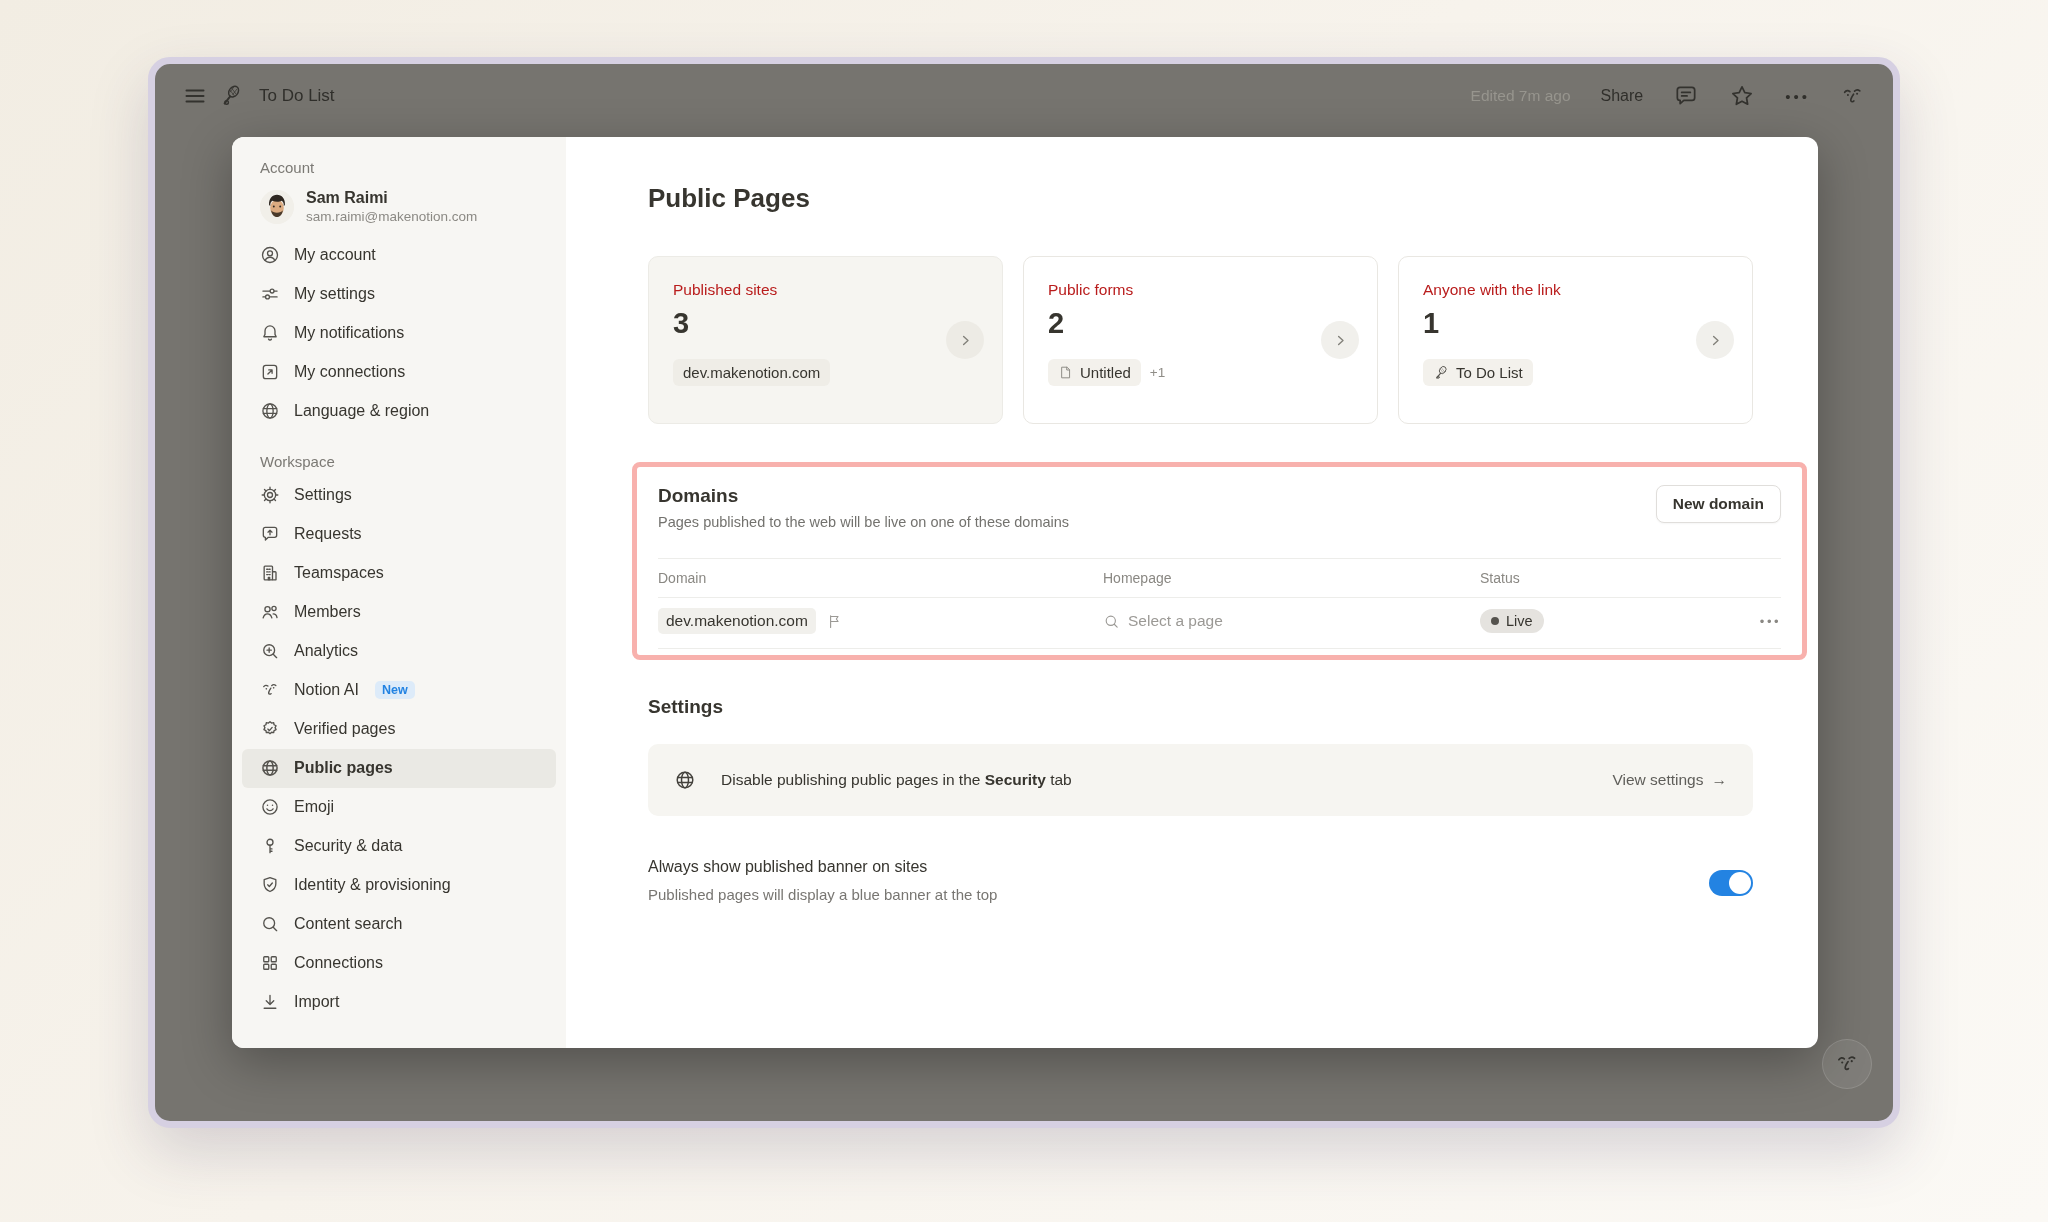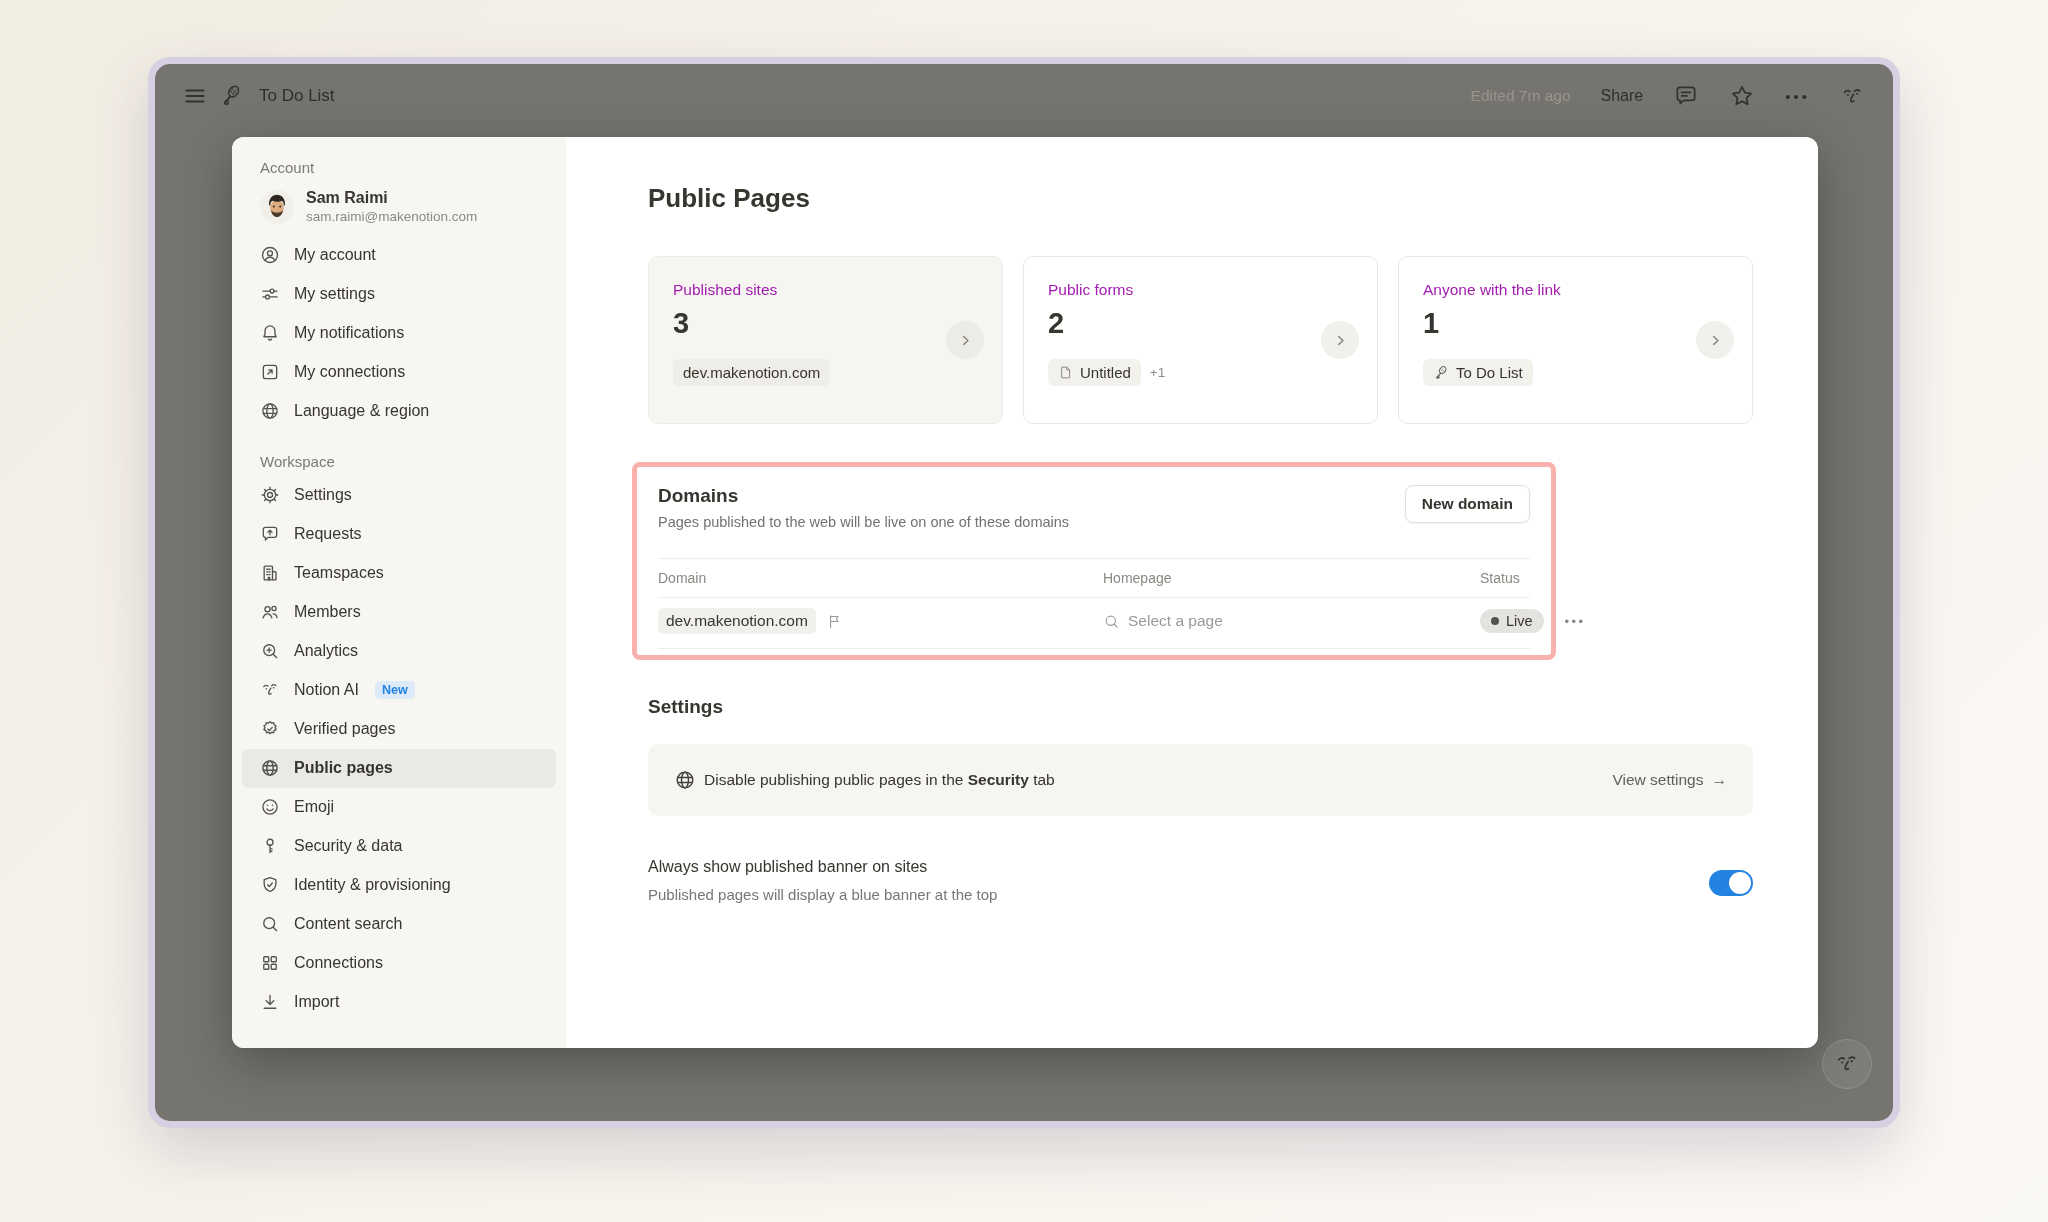--- a/index.html
+++ b/index.html
@@ -61,40 +61,40 @@
   
   .main { flex:1; padding:46px 65px 0 82px; overflow:hidden; }
   .page-title { font-size:26px; font-weight:700; color:#37352f; }
 
   .cards { display:flex; gap:20px; margin-top:42px; }
   .card {
     position:relative; width:355px; height:168px; border-radius:10px;
     border:1px solid #e9e7e2; background:#fff; padding:24px 24px; cursor:pointer;
   }
   .card.first { background:#f6f5f1; border-color:#ecebe6; }
-  .card-label { font-size:15.5px; color:#a21caf; }
+  .card-label { font-size:15.5px; color:#b91c1c; }
   .card-count { font-size:29px; font-weight:700; margin-top:8px; color:#37352f; }
   .card-chips { display:flex; align-items:center; gap:9px; margin-top:19px; }
   .chip {
     display:inline-flex; align-items:center; gap:7px; background:#f3f1ec;
     border-radius:6px; padding:5px 10px; font-size:15px; color:#37352f; white-space:nowrap;
   }
   .card.first .chip { background:#efede7; }
   .chip .ci { color:#8f8d87; display:inline-flex; }
   .chip-extra { font-size:13.5px; color:#8f8d87; }
   .card-arrow {
     position:absolute; right:18px; top:50%; transform:translateY(-50%);
     width:38px; height:38px; border-radius:50%; background:#f1f0ec; color:#82807a;
     display:flex; align-items:center; justify-content:center;
   }
   .card.first .card-arrow { background:#edebe5; }
 
   
   .domains-box {
-    margin:38px 0 0 -16px; width:924px; border:5px solid #f8b1ad; border-radius:8px;
+    margin:38px 0 0 -16px; width:1175px; border:5px solid #f8b1ad; border-radius:8px;
     background:#fff; padding:18px 21px 6px 21px;
   }
   .domains-head { display:flex; align-items:flex-start; justify-content:space-between; }
   .domains-title { font-size:19px; font-weight:700; color:#37352f; }
   .domains-sub { font-size:14.5px; color:#73726e; margin-top:7px; }
   .btn-new-domain {
     background:#fff; border:1px solid #e0dedb; border-radius:8px; padding:9px 16px;
     font-size:15.5px; font-weight:600; color:#37352f; cursor:pointer;
     box-shadow:0 1px 2px rgba(0,0,0,.04); font-family:inherit;
   }
@@ -109,21 +109,21 @@
     justify-self:start; display:inline-flex; align-items:center; gap:7px;
     background:#e5e3df; border-radius:999px; padding:4px 11px; font-size:14.5px; color:#37352f;
   }
   .live-dot { width:8px; height:8px; border-radius:50%; background:#55534e; }
   .row-dots { color:#8a8883; font-size:13px; letter-spacing:2.5px; text-align:right; cursor:pointer; }
 
   
   .settings-title { font-size:19px; font-weight:700; margin-top:36px; color:#37352f; }
   .notice {
     margin-top:26px; width:1105px; height:72px; background:#f6f5f1; border-radius:10px;
-    display:flex; align-items:center; padding:0 26px; gap:8px;
+    display:flex; align-items:center; padding:0 26px; gap:25px;
   }
   .notice .ni { color:#44423d; display:inline-flex; }
   .notice-text { font-size:15.5px; color:#37352f; }
   .notice-text .bold { font-weight:700; }
   .view-settings { margin-left:auto; display:flex; align-items:center; gap:8px; color:#5f5e5a; font-size:15.5px; cursor:pointer; }
 
   .banner-row { margin-top:42px; width:1105px; display:flex; align-items:center; }
   .banner-title { font-size:16px; color:#37352f; }
   .banner-sub { font-size:15px; color:#787672; margin-top:10px; }
   .toggle {

